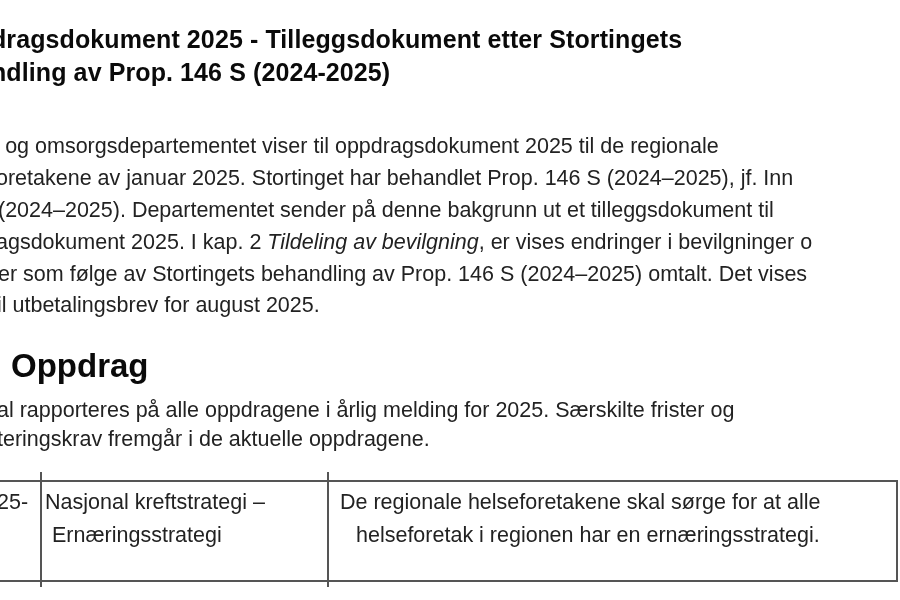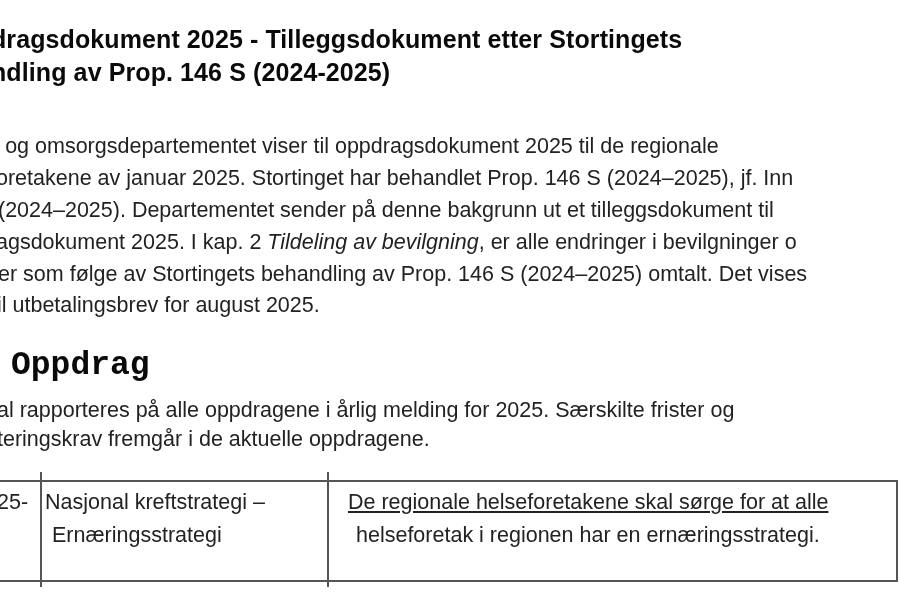--- a/index.html
+++ b/index.html
@@ -28,21 +28,21 @@
     position: absolute;
     font-size: 21.5px;
     color: #222;
     white-space: nowrap;
   }
   .para-line em { font-style: italic; }
   .section-heading {
     position: absolute;
     left: 11px;
     top: 347px;
-    font-family: Liberation Mono, monospace;
+    font-family: Liberation Sans, sans-serif;
     font-weight: bold;
     font-size: 33px;
     color: #0a0a0a;
     white-space: nowrap;
   }
   .table-wrap {
     position: absolute;
     left: -10px;
     top: 480px;
     width: 908px;
@@ -73,21 +73,21 @@
 
 <div>
 
   <div class="title-line" style="top:25px;">dragsdokument 2025 - Tilleggsdokument etter Stortingets</div>
   <div class="title-line" style="top:58px;">ndling av Prop. 146 S (2024-2025)</div>
 
   <div>
     <div class="para-line" style="left:-8px; top:134px;">- og omsorgsdepartementet viser til oppdragsdokument 2025 til de regionale</div>
     <div class="para-line" style="left:-4px; top:166px;">oretakene av januar 2025. Stortinget har behandlet Prop. 146 S (2024–2025), jf. Inn</div>
     <div class="para-line" style="left:-2px; top:198px;">(2024–2025). Departementet sender på denne bakgrunn ut et tilleggsdokument til</div>
-    <div class="para-line" style="left:-4px; top:230px;"><span>agsdokument 2025. I kap. 2 </span><em>Tildeling av bevilgning</em><span>, er alle endringer i bevilgninger o</span></div>
+    <div class="para-line" style="left:-4px; top:230px;"><span>agsdokument 2025. I kap. 2 </span><em>Tildeling av bevilgning</em><span>, er vises endringer i bevilgninger o</span></div>
     <div class="para-line" style="left:-2px; top:262px;">er som følge av Stortingets behandling av Prop. 146 S (2024–2025) omtalt. Det vises</div>
     <div class="para-line" style="left:-3px; top:293px;">il utbetalingsbrev for august 2025.</div>
   </div>
 
   <div class="section-heading">Oppdrag</div>
 
   <div>
     <div class="para-line" style="left:-3px; top:398px;">al rapporteres på alle oppdragene i årlig melding for 2025. Særskilte frister og</div>
     <div class="para-line" style="left:-3px; top:427px;">teringskrav fremgår i de aktuelle oppdragene.</div>
   </div>
@@ -96,18 +96,18 @@
     <div class="hline" style="top:0;"></div>
     <div class="hline" style="top:100px;"></div>
     <div class="vline" style="left:50px; top:-8px; height:115px;"></div>
     <div class="vline" style="left:337px; top:-8px; height:115px;"></div>
     <div class="vline" style="left:906px; top:0; height:102px;"></div>
 
     <div>
       <div class="cell-text" style="left:7px; top:6px;">25-</div>
       <div class="cell-text" style="left:55px; top:6px;">Nasjonal kreftstrategi –</div>
       <div class="cell-text" style="left:62px; top:39px;text-align:right;">Ernæringsstrategi</div>
-      <div class="cell-text" style="left:358px; top:6px;text-decoration:underline;">De regionale helseforetakene skal sørge for at alle</div>
+      <div class="cell-text" style="left:350px; top:6px;">De regionale helseforetakene skal sørge for at alle</div>
       <div class="cell-text" style="left:350px; top:39px;margin-left:16px;">helseforetak i regionen har en ernæringsstrategi.</div>
     </div>
   </div>
 
 </div>
 
 </body></html>

